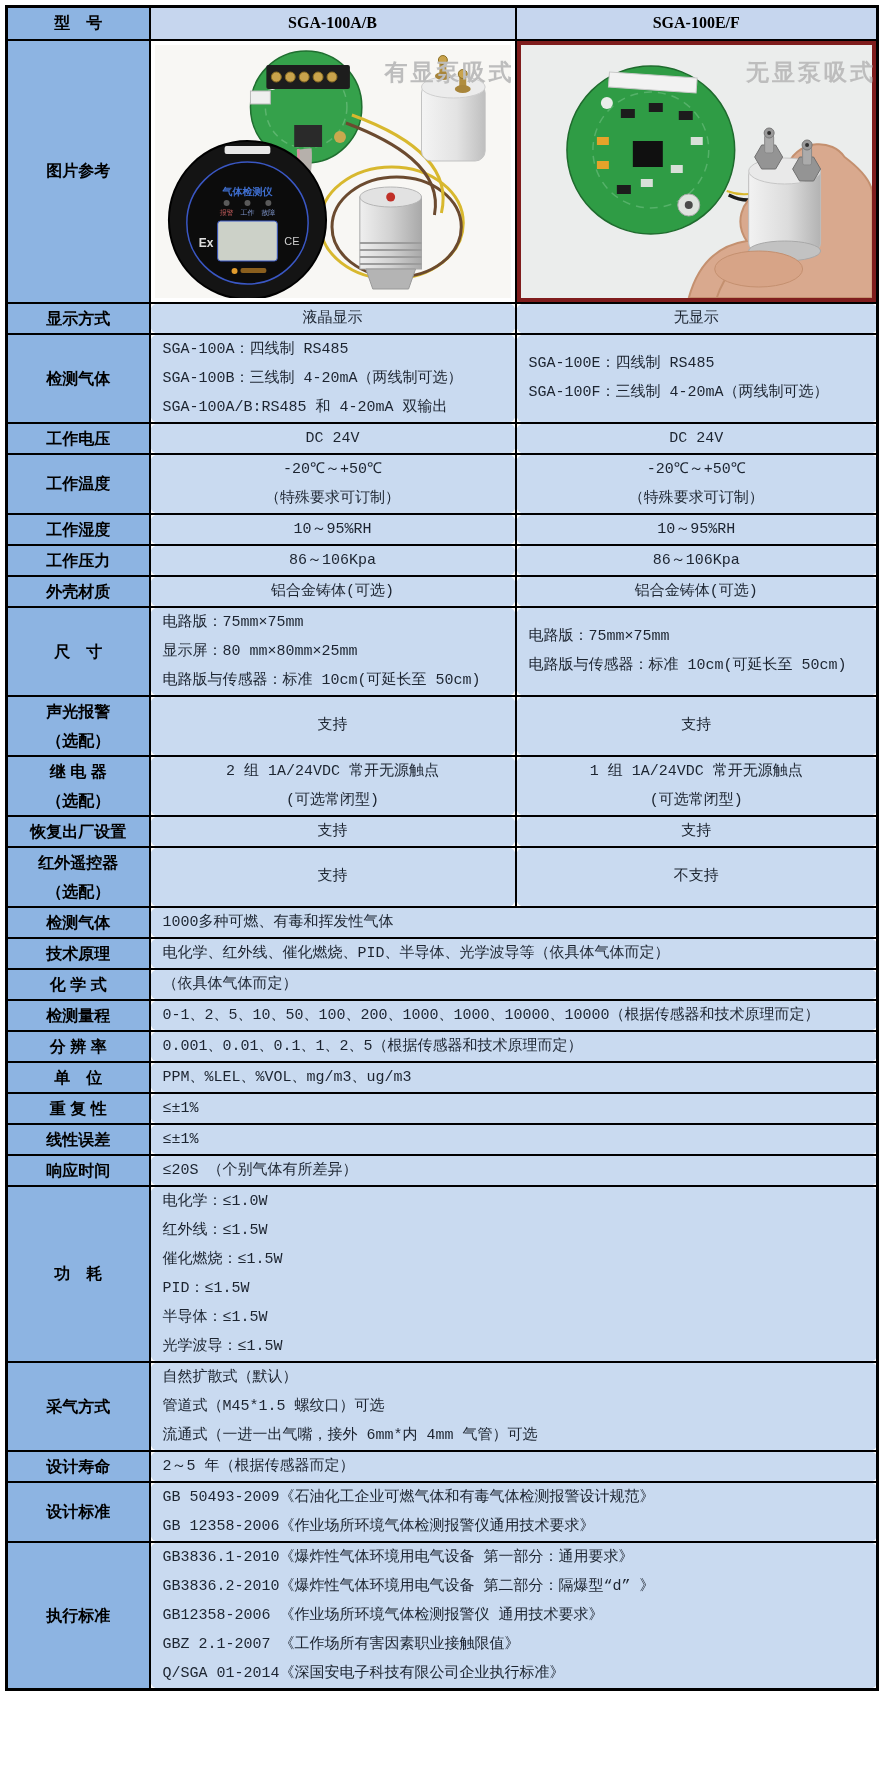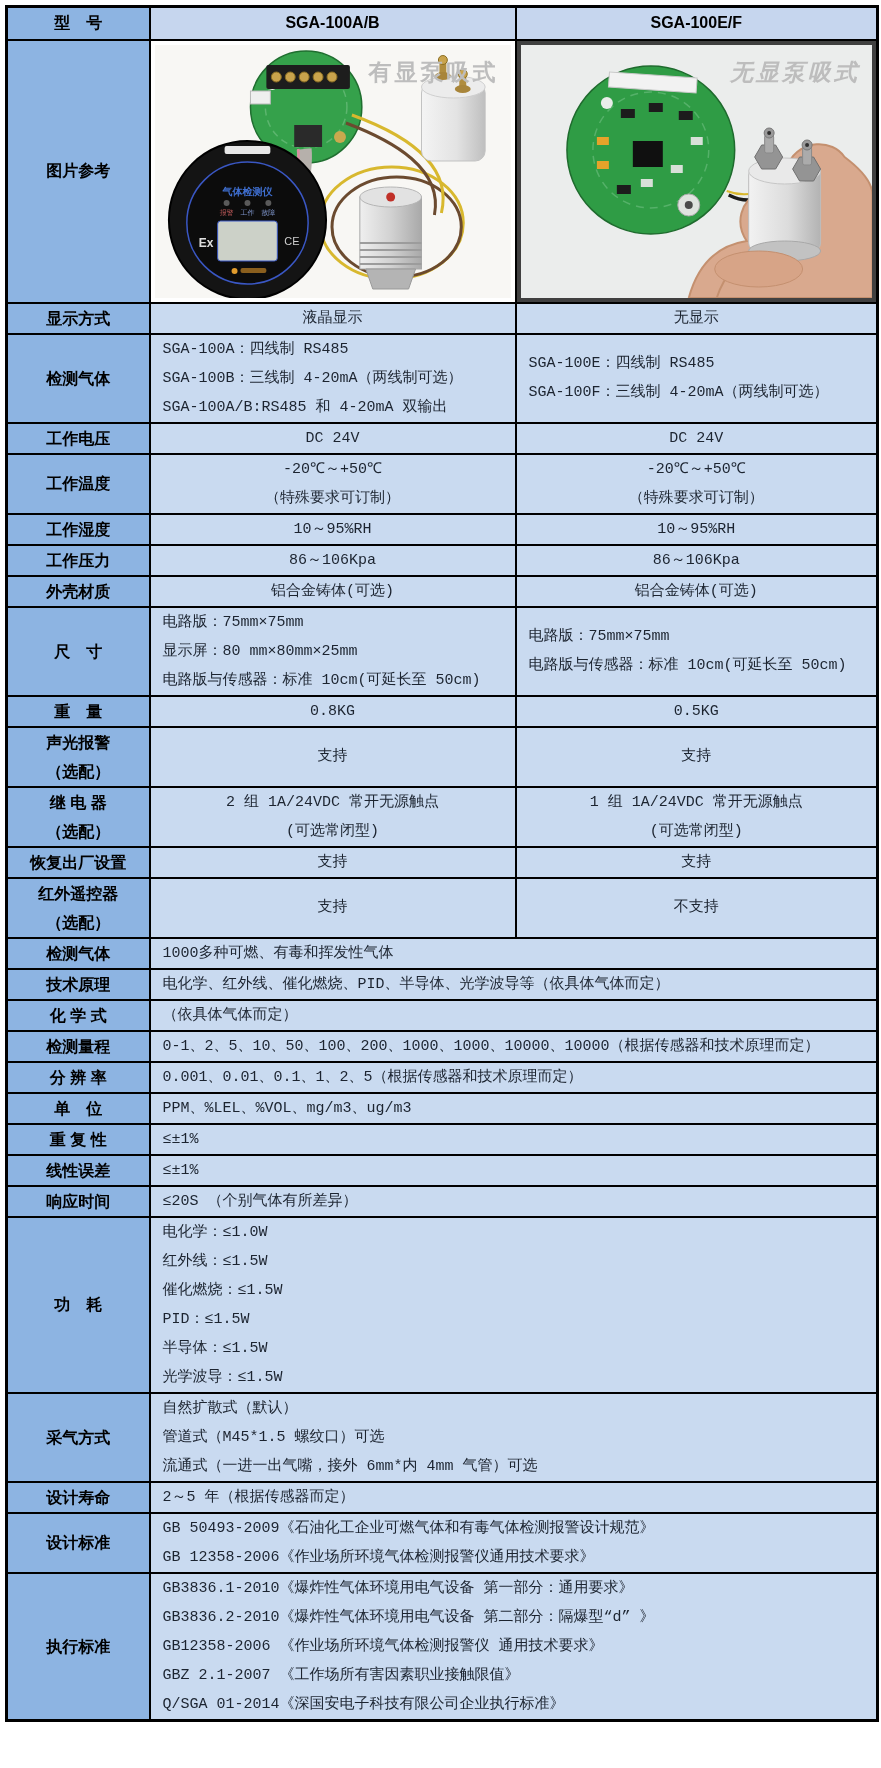--- a/index.html
+++ b/index.html
@@ -8,29 +8,29 @@
   .page{padding:5px 0 0 5px;}
   table.spec{border-collapse:collapse;table-layout:fixed;width:871px;
              border:3px solid #000;}
   td{border:2px solid #000;vertical-align:middle;box-sizing:border-box;}
   td.lbl{background:#8db4e2;text-align:center;font-weight:bold;
          font-size:16px;color:#000;padding:0 2px;}
   td.lbl div{line-height:29px;white-space:nowrap;}
   tr.head-row td{height:33px;}
   td.modelcell{background:#c6d6ee;text-align:center;font-weight:bold;
                font-size:16px;color:#000;
-               font-family:Liberation Sans, sans-serif;margin-left:35px;}
+               font-family:Liberation Serif, serif;margin-left:35px;}
   td.val{background:#c9daf0;font-size:15px;color:#1c2430;
-         font-family:"Liberation Mono","DejaVu Sans Mono",monospace;padding:0;}
+         font-family:"Liberation Mono","DejaVu Sans Mono",monospace;padding:0;border-radius:9px;}
   td.val div{line-height:29px;white-space:nowrap;}
   td.val.center{text-align:center;}
   td.val.left{text-align:left;padding-left:12px;}
   td.photocell{background:#ffffff;height:261px;padding:4px;position:relative;}
   .photo{display:block;width:100%;height:253px;}
-  .watermark{position:absolute;top:16px;right:16px;color:#bdbdbd;
+  .watermark{position:absolute;top:16px;right:0;color:#bdbdbd;
              font-size:23px;font-weight:bold;letter-spacing:3px;
              font-family:"Liberation Sans",sans-serif;}
 </style>
 </head>
 <body>
 
 <div class="page">
 <table class="spec">
   <colgroup>
     <col style="width:143px">
@@ -118,21 +118,21 @@
             <line x1="206" y1="198" x2="268" y2="198" stroke="#9c9c9c" stroke-width="2"></line>
             <line x1="206" y1="205" x2="268" y2="205" stroke="#9c9c9c" stroke-width="2"></line>
             <line x1="206" y1="212" x2="268" y2="212" stroke="#9c9c9c" stroke-width="2"></line>
             <line x1="206" y1="219" x2="268" y2="219" stroke="#9c9c9c" stroke-width="2"></line>
             <path d="M212,224 L262,224 L255,244 L219,244 Z" fill="#b4b4b4" stroke="#9a9a9a"></path>
           </g>
         </svg>
         <span class="watermark">有显泵吸式</span>
       </td>
 
-      <td class="photocell" style="background:#404040;font-style:italic;">
+      <td class="photocell" style="background:#7f1d1d;">
         <svg class="photo" viewBox="0 0 352 253" preserveAspectRatio="none">
           <defs>
             <linearGradient id="gSilV2" x1="0" y1="0" x2="1" y2="0">
               <stop offset="0" stop-color="#f2f2f2"></stop>
                   <stop offset="0.55" stop-color="#dcdcdc"></stop>
                   <stop offset="1" stop-color="#b3b3b3"></stop>
             </linearGradient>
           </defs>
           <rect x="0" y="0" width="352" height="253" fill="#ebedec"></rect>
           <g>
@@ -270,31 +270,20 @@
             <div>显示屏：80 mm×80mm×25mm</div>
             <div>电路版与传感器：标准 10cm(可延长至 50cm)</div>
           </td>
           <td class="val left">
             <div>电路版：75mm×75mm</div>
             <div>电路版与传感器：标准 10cm(可延长至 50cm)</div>
           </td>
         </tr>
         <tr>
           <td class="lbl">
-            <div>重　量</div>
-          </td>
-          <td class="val center">
-            <div>0.8KG</div>
-          </td>
-          <td class="val center">
-            <div>0.5KG</div>
-          </td>
-        </tr>
-        <tr>
-          <td class="lbl">
             <div>声光报警</div>
             <div>（选配）</div>
           </td>
           <td class="val center">
             <div>支持</div>
           </td>
           <td class="val center">
             <div>支持</div>
           </td>
         </tr>

